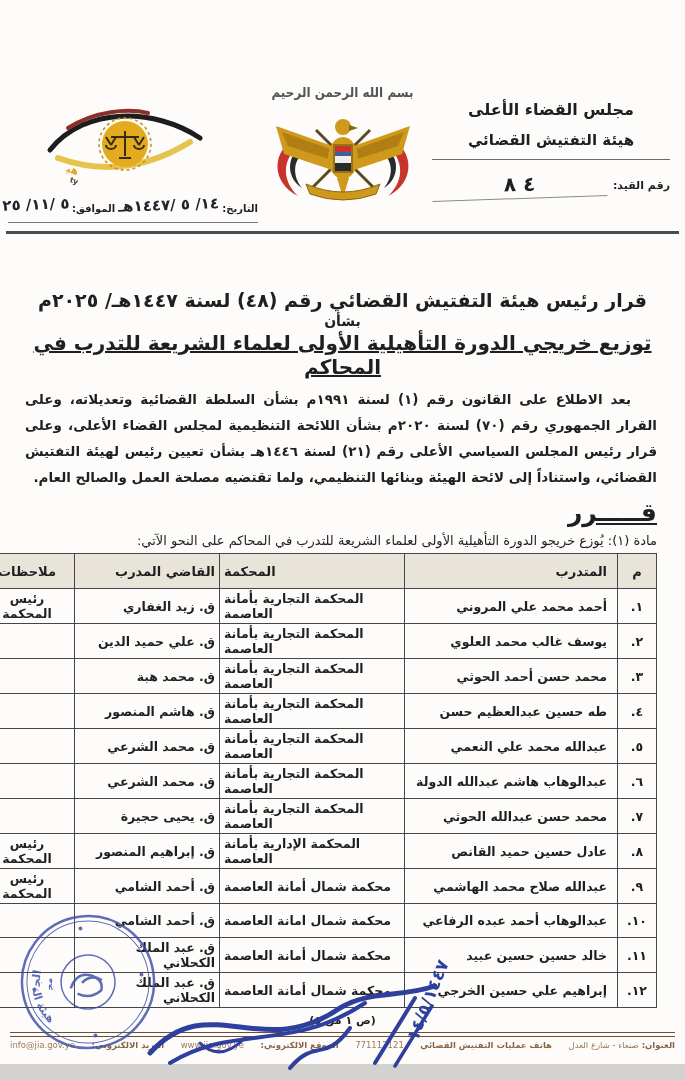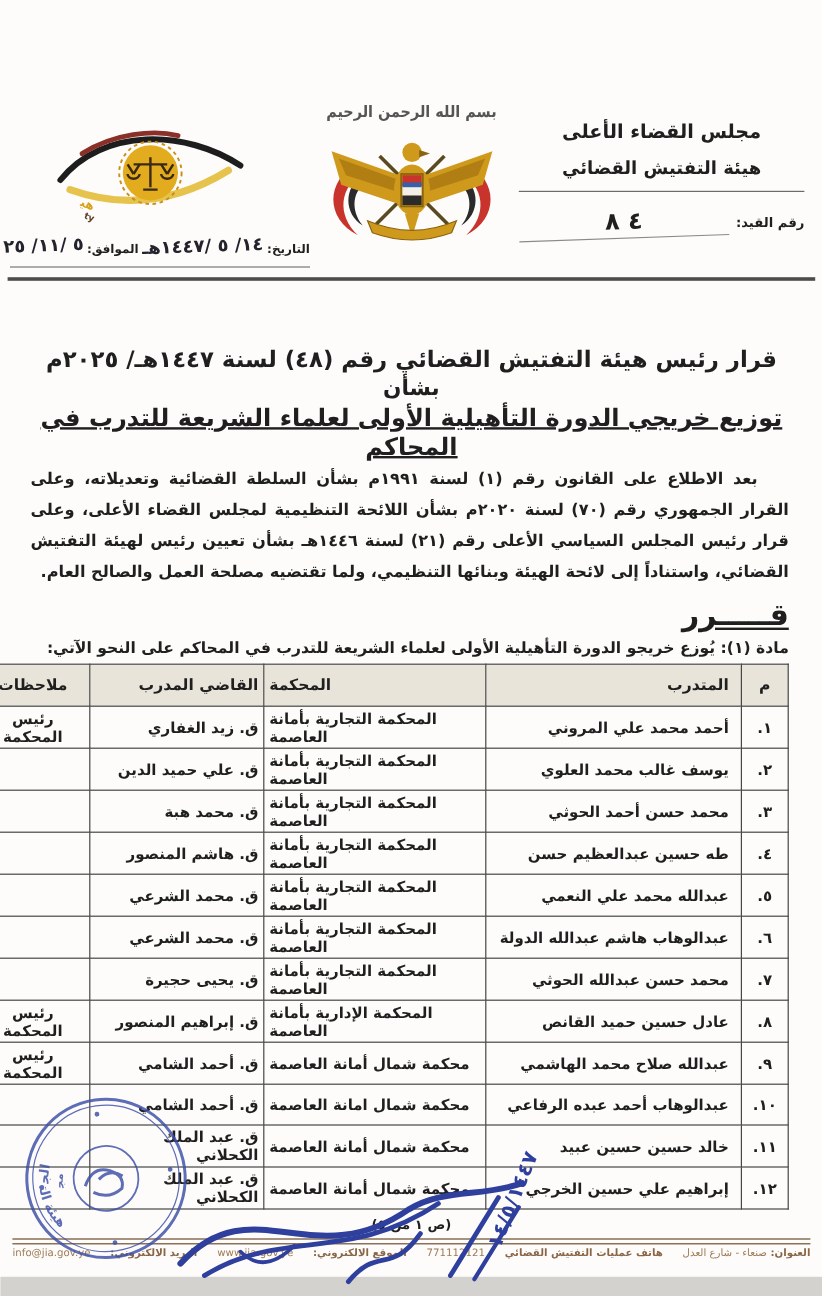--- a/index.html
+++ b/index.html
@@ -18,28 +18,28 @@
   .hdr-center{position:absolute;top:86px;left:255px;width:175px;text-align:center;}
   .bismillah{font-size:12px;color:#555;font-weight:700;transform:scaleY(1.1);}
   .hdr-left{position:absolute;top:98px;left:35px;width:180px;text-align:center;}
   .date-line{position:absolute;top:196px;left:8px;width:250px;font-size:10px;font-weight:700;
     border-bottom:1.5px solid #777;padding-bottom:8px;display:flex;align-items:flex-end;gap:3px;direction:rtl;}
   .hand{font-size:15px;font-weight:700;color:#23232d;transform:rotate(-2deg);white-space:nowrap;}
   .top-rule{position:absolute;top:231px;left:6px;right:6px;border-top:3px solid #4c4c4c;}
   
   .title-block{position:absolute;top:289px;left:0;right:0;text-align:center;font-weight:700;}
   .title-block .l1{font-size:19px;}
-  .title-block .l2{font-size:18px;margin-top:2px;text-align:center;}
+  .title-block .l2{font-size:14px;margin-top:2px;text-align:center;}
   .title-block .l3{font-size:20px;margin-top:2px;text-decoration:underline;}
   
   .main{position:absolute;top:382px;right:28px;left:25px;direction:rtl;}
   .chief{font-size:13px;font-weight:700;}
   .preamble{font-size:13.5px;font-weight:600;line-height:26px;text-align:justify;margin-top:4px;text-indent:26px;}
   .qarar{font-size:25px;font-weight:700;text-decoration:underline;letter-spacing:2px;margin:8px 0 6px;}
-  .article{font-size:13px;font-weight:700;margin-bottom:5px;}
+  .article{font-size:13px;font-weight:400;margin-bottom:5px;}
   
   table{border-collapse:collapse;width:100%;table-layout:fixed;}
   th,td{border:1.2px solid #464646;font-size:12.5px;font-weight:700;padding:2px 4px;overflow:hidden;}
   thead th{background:#e8e4d9;height:30px;font-size:13px;}
   tbody td{height:29px;}
   .c-no{width:30px;text-align:center;}
   .c-trainee{width:198px;text-align:right;padding-right:10px;}
   .c-court{width:176px;text-align:left;}
   .c-judge{width:136px;text-align:right;}
   .c-notes{width:86px;text-align:center;}

